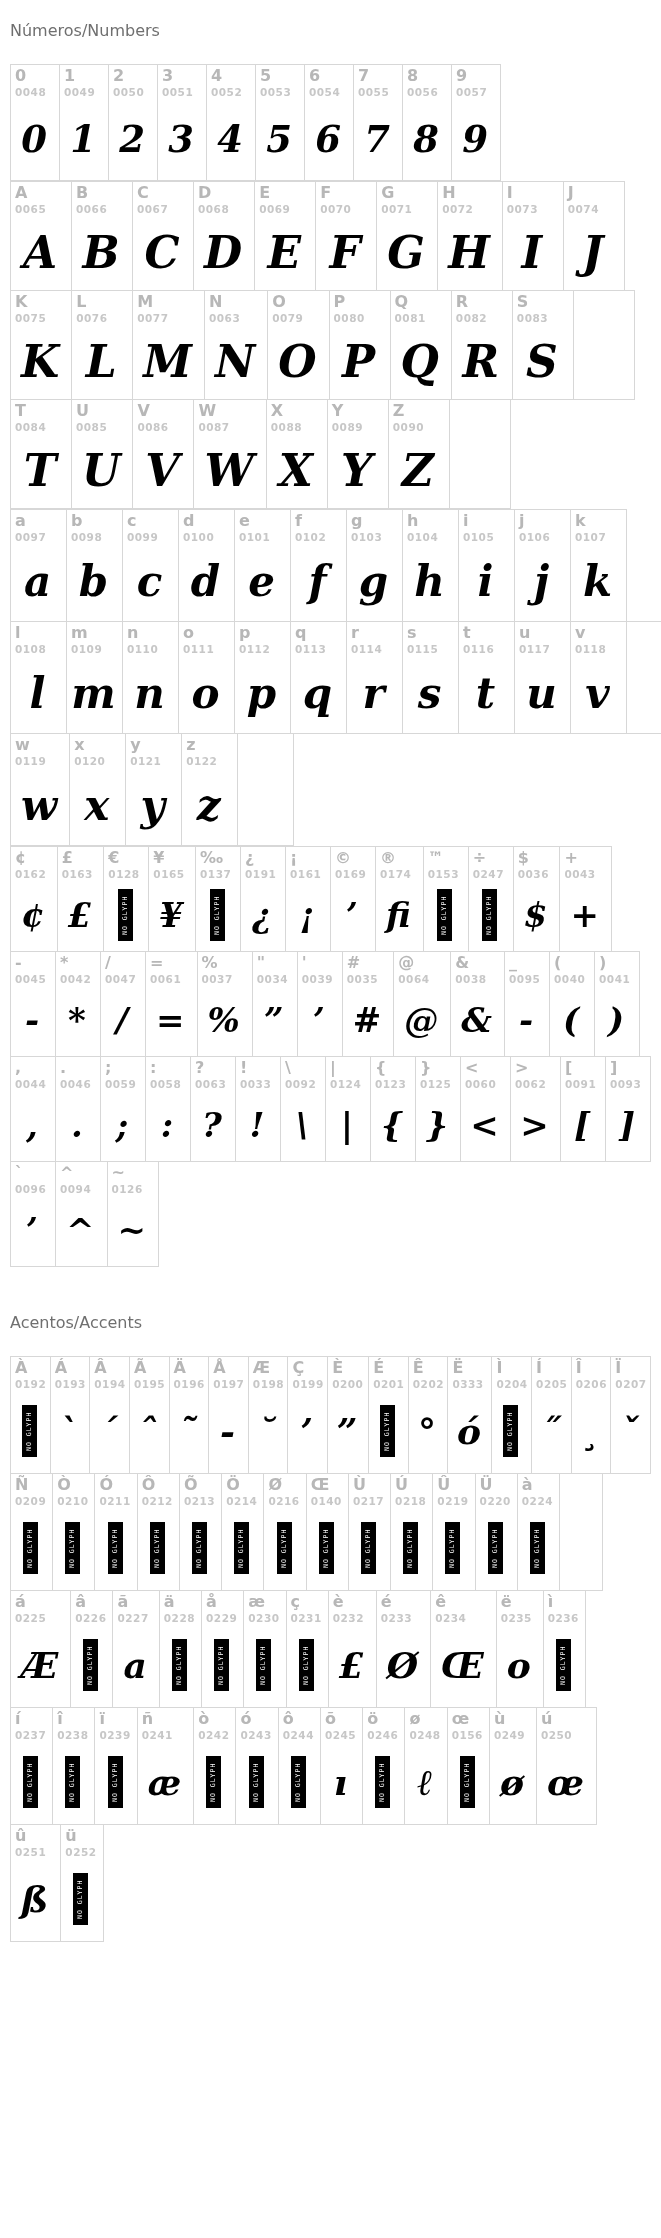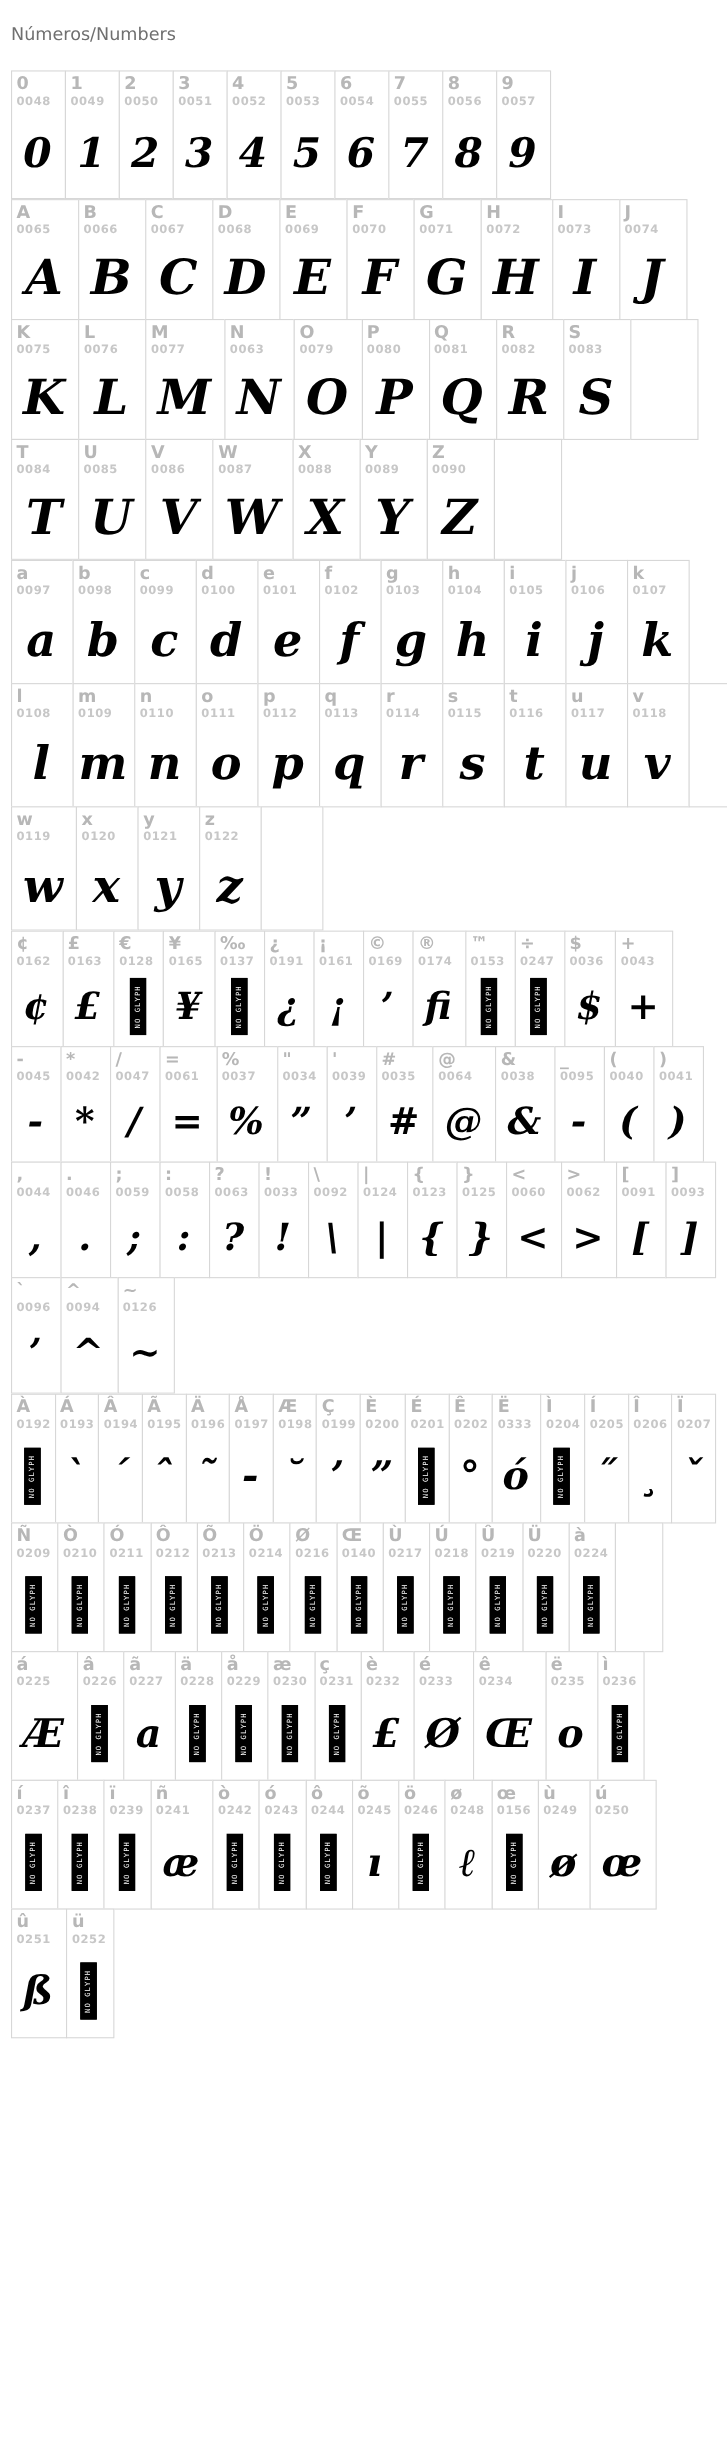--- a/index.html
+++ b/index.html
@@ -641,20 +641,21 @@
           </div>
           <div class="cell">
             <div class="ch">~</div>
             <div class="code">0126</div>
             <div class="glyph">~</div>
           </div>
         </div>
       </div>
     </div>
     <div class="sec sec-accents">
+      <div class="section-title">Acentos/Accents</div>
       <div class="ctable">
         <div class="crow">
           <div class="cell">
             <div class="ch">À</div>
             <div class="code">0192</div>
             <div class="glyph">
               <div class="ng">NO GLYPH</div>
             </div>
           </div>
           <div class="cell">

